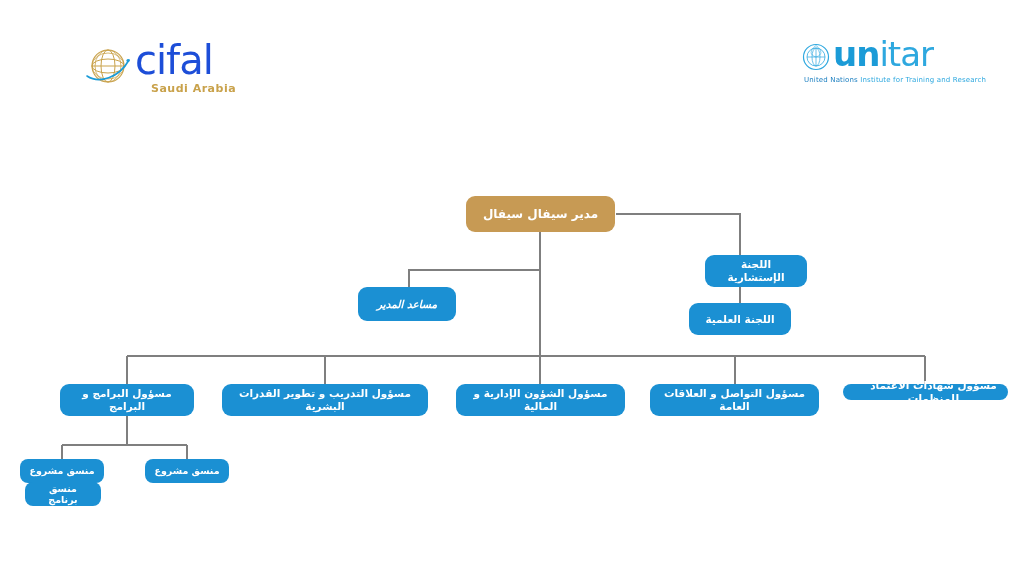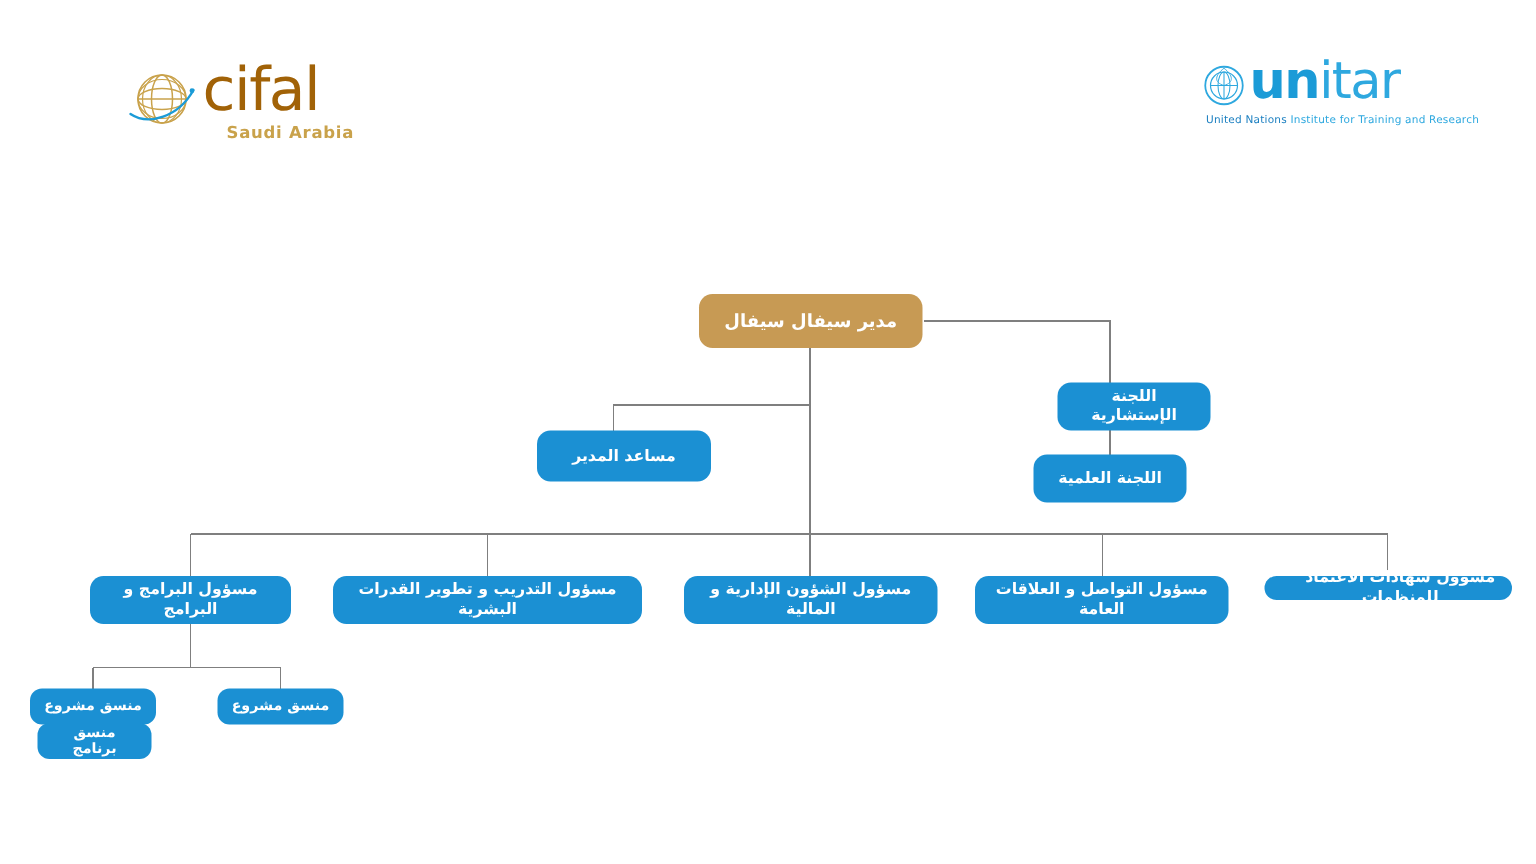--- a/index.html
+++ b/index.html
@@ -38,21 +38,21 @@
     height: 46px;
   }
   .cifal-word {
     position: absolute;
     left: 50px;
     top: -2px;
     font-family: "DejaVu Sans", "Liberation Sans", sans-serif;
     font-size: 40px;
     font-weight: 400;
     letter-spacing: -1px;
-    color: #a16207;
+    color: #1d4ed8;
     line-height: 44px;
   }
   .cifal-sub {
     position: absolute;
     left: 66px;
     top: 42px;
     font-size: 11px;
     font-weight: 700;
     letter-spacing: 0.5px;
     color: #C9A24B;
@@ -189,21 +189,21 @@
 
       <path d="M62 483 L62 501"></path>
     </g>
   </svg>
 
   <div class="node root" style="left:466px; top:196px; width:149px; height:36px;">مدير سيفال سيفال</div>
 
   <div class="node" style="left:689px; top:255px; width:102px; height:32px;margin-left:16px;">اللجنة الإستشارية</div>
   <div class="node" style="left:689px; top:303px; width:102px; height:32px;">اللجنة العلمية</div>
 
-  <div class="node" style="left:358px; top:287px; width:116px; height:34px;">مساعد المدير</div>
+  <div class="node" style="left:358px; top:287px; width:98px; height:34px;font-style:italic;">مساعد المدير</div>
 
   <div class="node" style="left:60px; top:384px; width:134px; height:32px;">مسؤول البرامج و البرامج</div>
   <div class="node" style="left:222px; top:384px; width:206px; height:32px;">مسؤول التدريب و تطوير القدرات البشرية</div>
   <div class="node" style="left:650px; top:384px; width:169px; height:32px;">مسؤول التواصل و العلاقات العامة</div>
   <div class="node" style="left:456px; top:384px; width:169px; height:32px;">مسؤول الشؤون الإدارية و المالية</div>
   <div class="node" style="left:843px; top:384px; width:165px; height:16px;padding-left:24px;">مسؤول شهادات الاعتماد للمنظمات</div>
 
   <div class="node small" style="left:145px; top:459px; width:84px; height:24px;">منسق مشروع</div>
   <div class="node small" style="left:20px; top:459px; width:84px; height:24px;">منسق مشروع</div>
 

